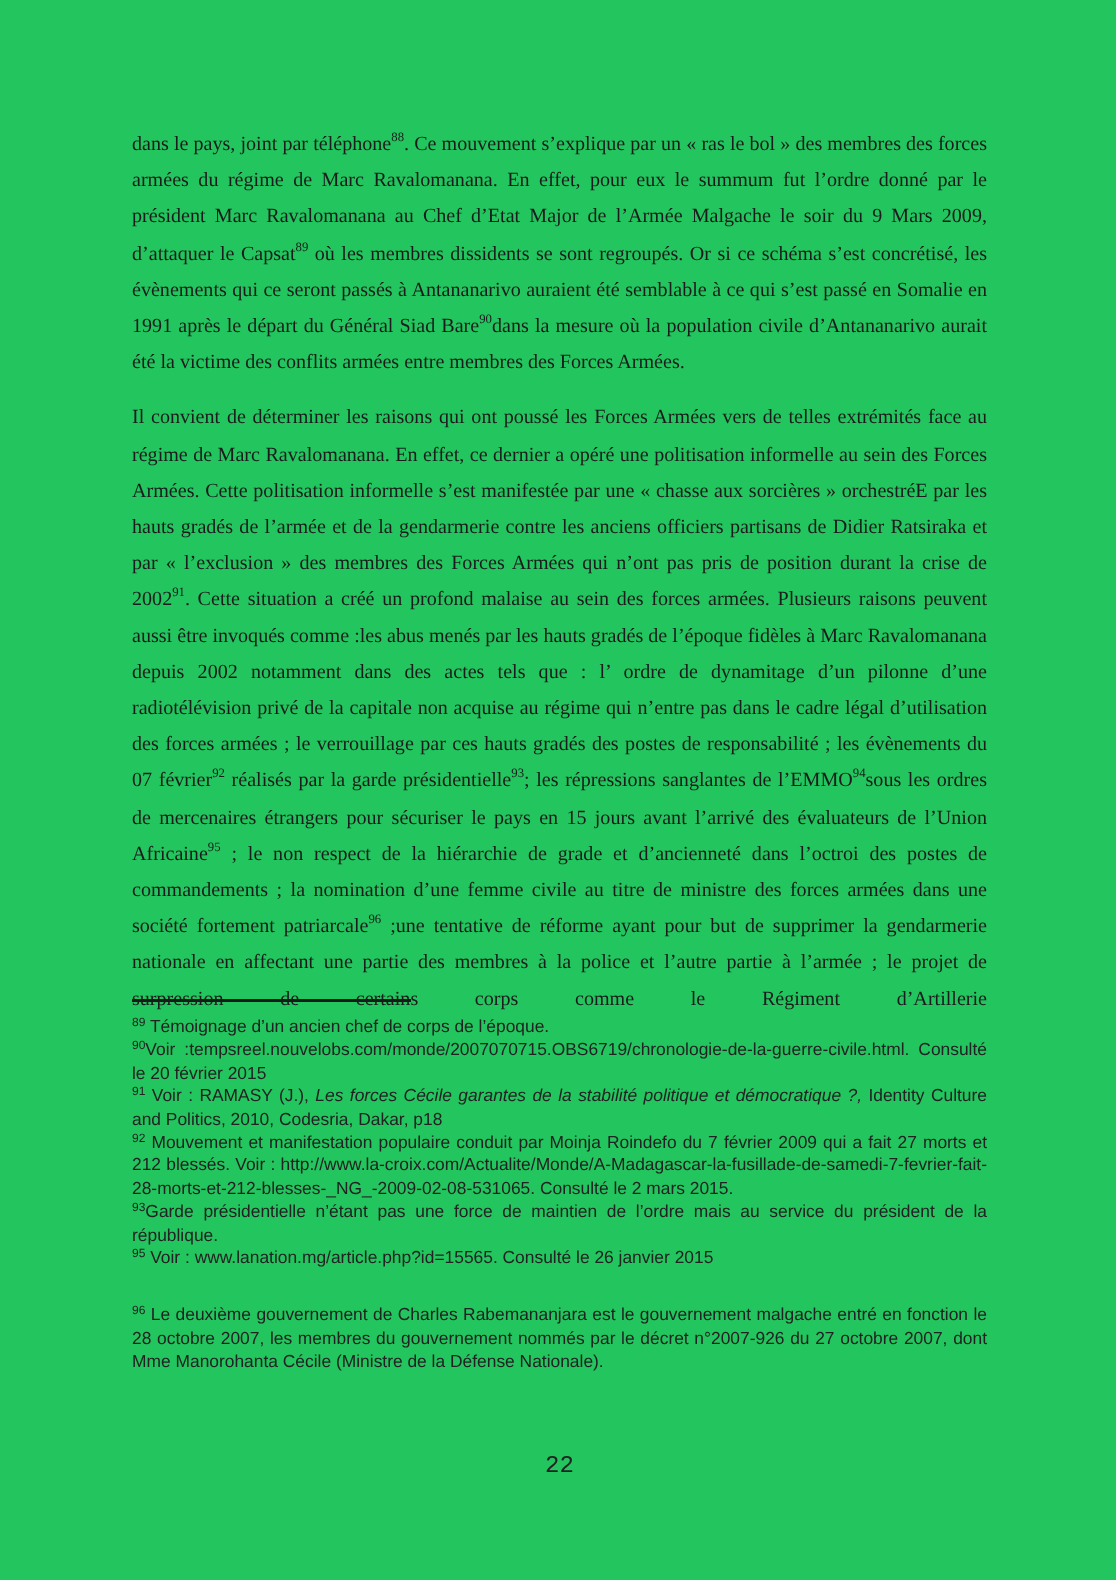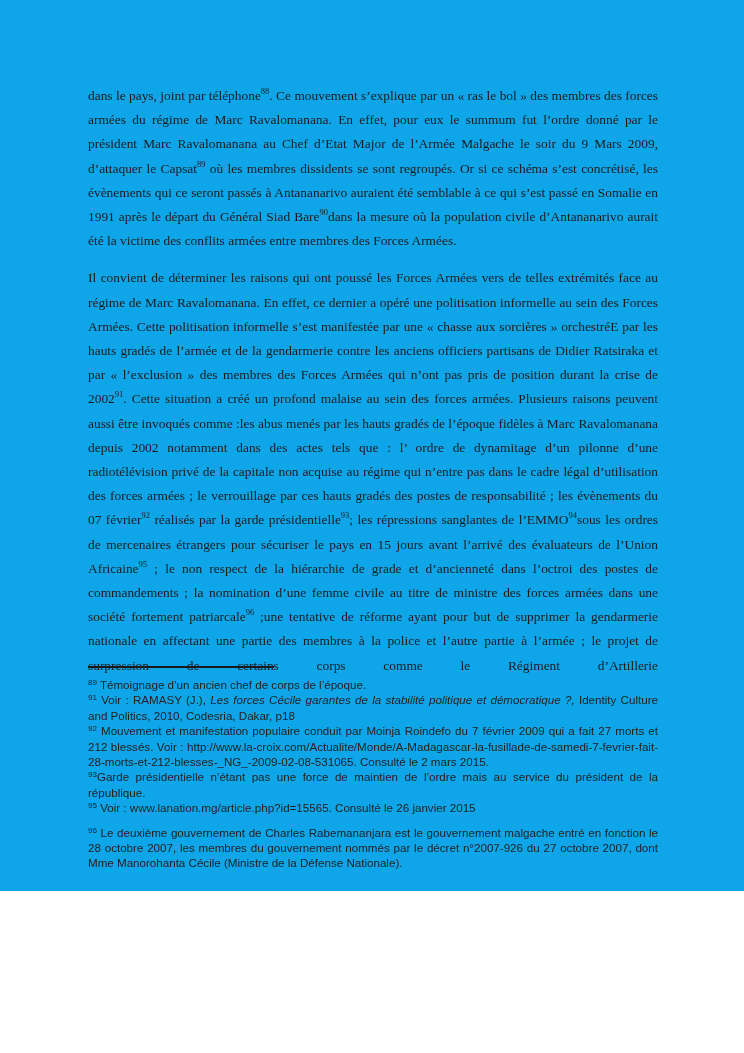--- a/index.html
+++ b/index.html
@@ -1,20 +1,20 @@
 <!DOCTYPE html>
 <html><head>
 <meta charset="utf-8">
 <style>
   html, body { margin: 0; padding: 0; background: #ffffff; }
   .page {
     position: relative;
     width: 744px;
-    height: 891px;
-    background: #0ea5e9;
+    height: 1053px;
+    background: #22c55e;
     overflow: hidden;
     color: #1c1c1c;
   }
   .textcol {
     position: absolute;
     left: 88px;
     top: 84px;
     width: 570px;
   }
   .body-para {
@@ -46,21 +46,21 @@
     margin-bottom: 9px;
   }
   .footnote {
     font-family: "Liberation Sans", "DejaVu Sans", sans-serif;
     font-size: 11.6px;
     line-height: 15.4px;
     text-align: justify;
     color: #222222;
     overflow-wrap: break-word;
   }
-  .footnote.spaced { margin-top: 9px; }
+  .footnote.spaced { margin-top: 23px; }
   .footnote sup.fn-num {
     font-size: 8px;
     line-height: 0;
     vertical-align: baseline;
     position: relative;
     top: -4px;
   }
   .page-number {
     position: absolute;
     left: 88px;
@@ -77,20 +77,21 @@
 
 <div class="page">
   <div class="textcol" id="body-paragraphs">
       <p class="body-para">dans le pays, joint par téléphone<sup class="fn-ref">88</sup>. Ce mouvement s’explique par un «  ras le bol » des membres des forces armées du régime de Marc Ravalomanana. En effet, pour eux  le summum fut l’ordre donné par le président Marc Ravalomanana au Chef d’Etat Major de l’Armée Malgache le soir du 9 Mars 2009, d’attaquer le Capsat<sup class="fn-ref">89</sup>  où les membres dissidents se sont regroupés. Or si ce schéma s’est concrétisé, les évènements qui ce seront passés à Antananarivo auraient été semblable à ce qui s’est passé en Somalie en 1991 après le départ du Général Siad Bare<sup class="fn-ref">90</sup>dans la mesure où la population civile d’Antananarivo aurait été la victime des conflits armées entre membres des Forces Armées.</p>
       <p class="body-para cont">Il convient de déterminer les raisons qui ont poussé les Forces Armées vers de telles extrémités face au régime de Marc Ravalomanana. En effet, ce dernier a opéré une politisation informelle au sein des Forces Armées. Cette politisation informelle s’est manifestée par une «  chasse aux sorcières » orchestréE par les hauts gradés de l’armée et de la gendarmerie contre les anciens officiers partisans de Didier Ratsiraka et par « l’exclusion » des membres des Forces Armées qui n’ont pas pris de position durant la crise de 2002<sup class="fn-ref">91</sup>. Cette situation a créé  un profond malaise au sein des forces armées. Plusieurs raisons peuvent aussi être invoqués comme :les abus menés par les hauts gradés de l’époque fidèles à Marc Ravalomanana depuis 2002 notamment dans des actes tels que : l’ ordre de dynamitage d’un pilonne d’une radiotélévision privé de la capitale non acquise au régime qui n’entre pas dans le cadre légal d’utilisation des forces armées ; le verrouillage par ces  hauts gradés  des postes de responsabilité ; les évènements du 07 février<sup class="fn-ref">92</sup> réalisés  par la garde présidentielle<sup class="fn-ref">93</sup>; les répressions sanglantes de l’EMMO<sup class="fn-ref">94</sup>sous les ordres de mercenaires étrangers pour sécuriser le pays en 15 jours avant l’arrivé des évaluateurs de l’Union Africaine<sup class="fn-ref">95</sup> ; le non respect de la hiérarchie de grade et d’ancienneté dans l’octroi des postes de commandements ; la nomination d’une femme civile au titre de ministre des forces armées dans une société fortement patriarcale<sup class="fn-ref">96</sup> ;une tentative de réforme ayant pour but de supprimer la gendarmerie nationale en affectant une partie des membres à la police et l’autre partie à l’armée ; le projet de surpression de certains corps comme le Régiment d’Artillerie</p>
     </div>
   <div class="fnblock">
     <div class="fn-sep"></div>
     <div id="footnotes">
         <div class="footnote"><sup class="fn-num">89</sup> Témoignage d’un ancien chef de corps de l’époque.</div>
+        <div class="footnote"><sup class="fn-num">90</sup>Voir :tempsreel.nouvelobs.com/monde/2007070715.OBS6719/chronologie-de-la-guerre-civile.html.  Consulté le 20 février 2015</div>
         <div class="footnote"><sup class="fn-num">91</sup> Voir : RAMASY (J.), <i>Les forces Cécile garantes de la stabilité politique et démocratique ?,</i> Identity Culture and Politics, 2010, Codesria, Dakar, p18</div>
         <div class="footnote"><sup class="fn-num">92</sup> Mouvement et manifestation populaire conduit par Moinja Roindefo du 7 février 2009 qui a fait 27 morts et 212  blessés.  Voir :  http://www.la-croix.com/Actualite/Monde/A-Madagascar-la-fusillade-de-samedi-7-fevrier-fait-28-morts-et-212-blesses-_NG_-2009-02-08-531065. Consulté le 2 mars 2015.</div>
         <div class="footnote"><sup class="fn-num">93</sup>Garde présidentielle  n’étant pas une force de maintien de l’ordre mais au service du président de la république.</div>
         <div class="footnote"><sup class="fn-num">95</sup> Voir : www.lanation.mg/article.php?id=15565. Consulté le 26 janvier 2015</div>
         <div class="footnote spaced"><sup class="fn-num">96</sup> Le deuxième gouvernement de Charles Rabemananjara est le gouvernement malgache entré en fonction le 28 octobre 2007, les  membres du gouvernement nommés par le décret n°2007-926 du 27 octobre 2007, dont Mme Manorohanta Cécile (Ministre de la Défense Nationale).</div>
       </div>
   </div>
   <div class="page-number">22</div>
 </div>
 

